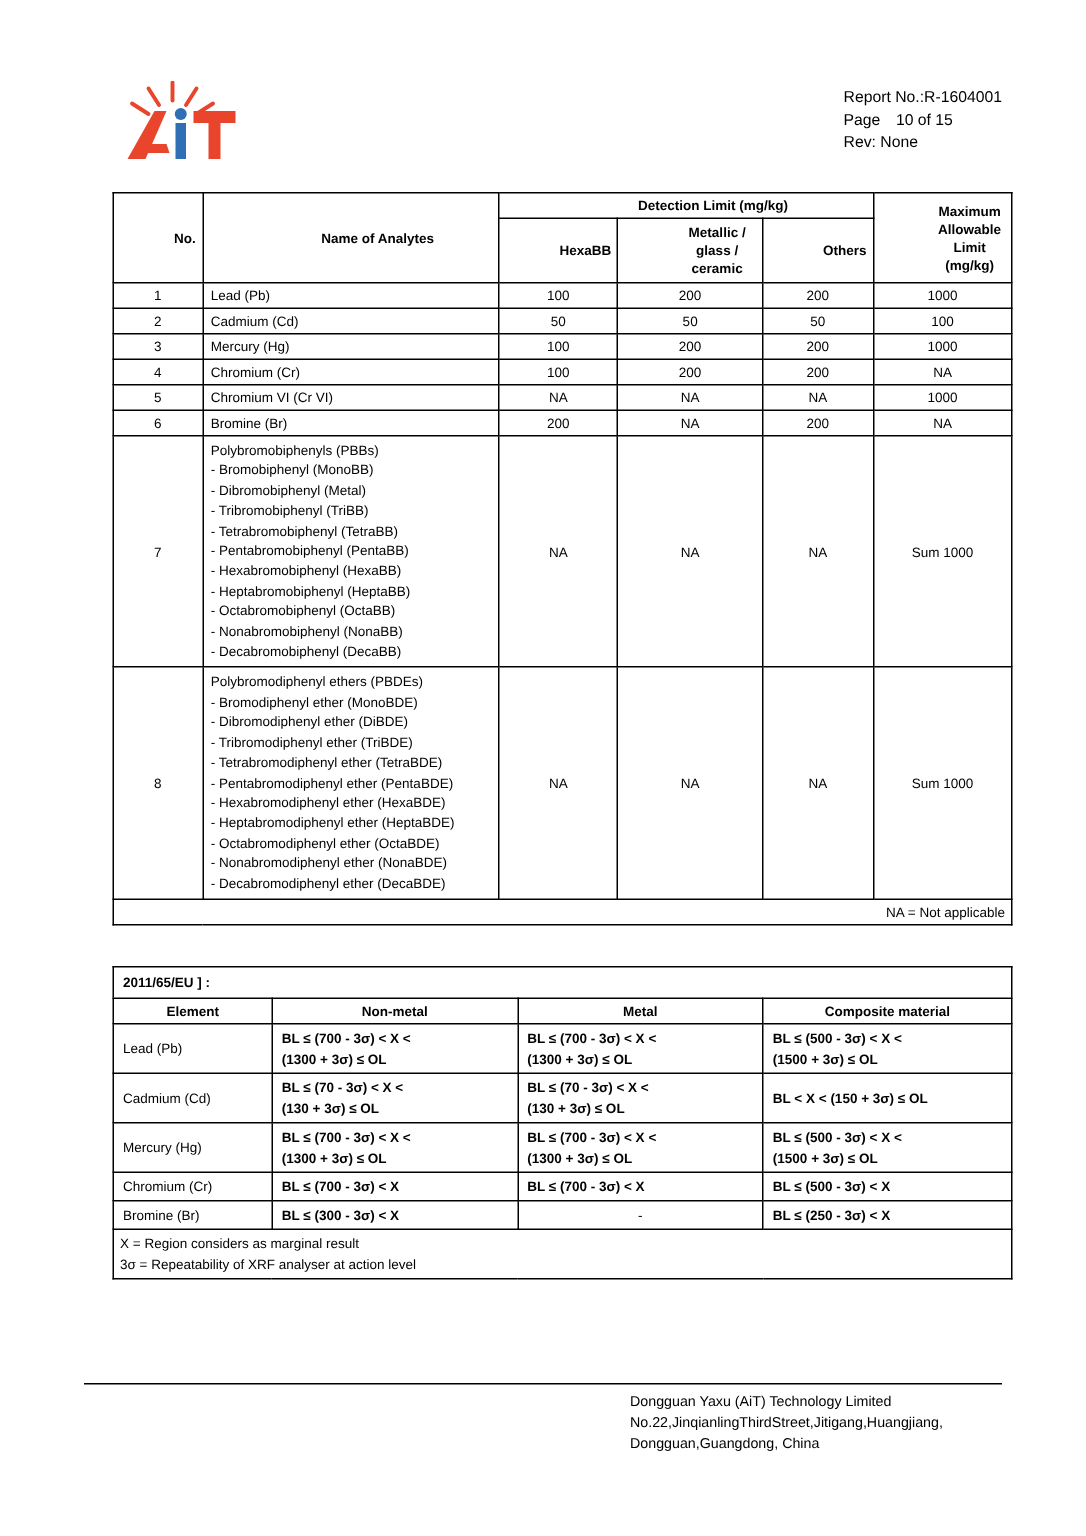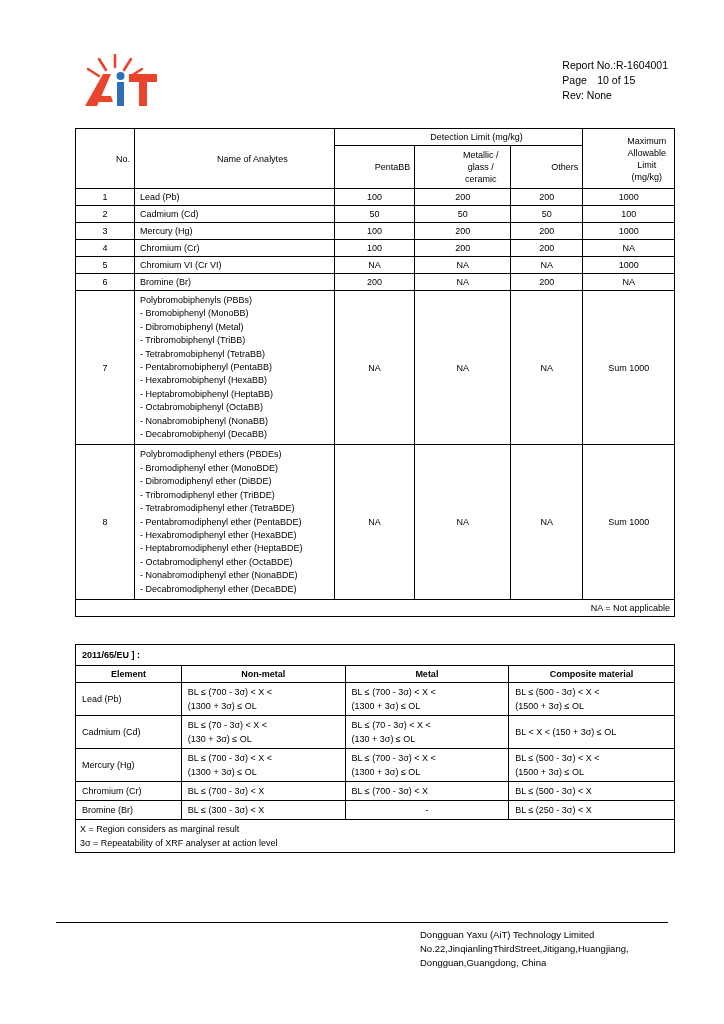--- a/index.html
+++ b/index.html
@@ -78,21 +78,21 @@
     border: 1px solid #000;
     border-bottom: none;
     padding: 4px 6px 3px 6px;
     font-size: 9px;
     font-weight: bold;
     line-height: 12.5px;
   }
   .title-box div { display: block; }
 
   .t1 th, .t1 td { font-size: 9px; }
-  .t1 .hdr { font-weight: normal; text-align: center; padding-left: 40px; }
+  .t1 .hdr { font-weight: bold; text-align: center; padding-left: 40px; }
   .t1 td.namecell { text-align: left; padding-left: 5px; }
   .t1 .listcell {
     text-align: left;
     padding: 3px 5px 3px 5px;
     line-height: 13.4px;
   }
   .t1 .listcell .lead { display: block; }
   .t1 .listcell .item { display: block; }
   .footnote-row td {
     text-align: right;
@@ -104,21 +104,21 @@
   .block2 {
     position: absolute;
     left: 75px;
     top: 644px;
     width: 600px;
   }
   .t2 td, .t2 th { font-size: 9px; }
   .t2 .hdr { font-weight: bold; text-align: center; }
   .t2 td.elem { text-align: left; padding-left: 6px; }
   .t2 td.val { text-align: left; padding-left: 6px; line-height: 14px; }
-  .t2 td.val span { display: block; }
+  .t2 td.val span { display: block; font-weight: bold; }
   .t2 td.dash { text-align: center; }
   .note-row td {
     text-align: left;
     padding-left: 32px;
     line-height: 14px;
   }
   .note-row span { display: block; }
 
   
   .footer-rule {
@@ -190,21 +190,21 @@
           <td class="hdr" rowspan="2">Name of Analytes</td>
           <td class="hdr" colspan="3">Detection Limit (mg/kg)</td>
           <td class="hdr" rowspan="2">
             <span style="display:block">Maximum</span>
             <span style="display:block">Allowable</span>
             <span style="display:block">Limit</span>
             <span style="display:block">(mg/kg)</span>
           </td>
         </tr>
         <tr>
-          <td class="hdr" style="height:38px">PentaBB</td>
+          <td class="hdr" style="height:38px">HexaBB</td>
           <td class="hdr">
             <span style="display:block">Metallic /</span>
             <span style="display:block">glass / ceramic</span>
           </td>
           <td class="hdr">Others</td>
         </tr>
       </thead>
       <tbody>
         <tr>
           <td class="center">1</td>

